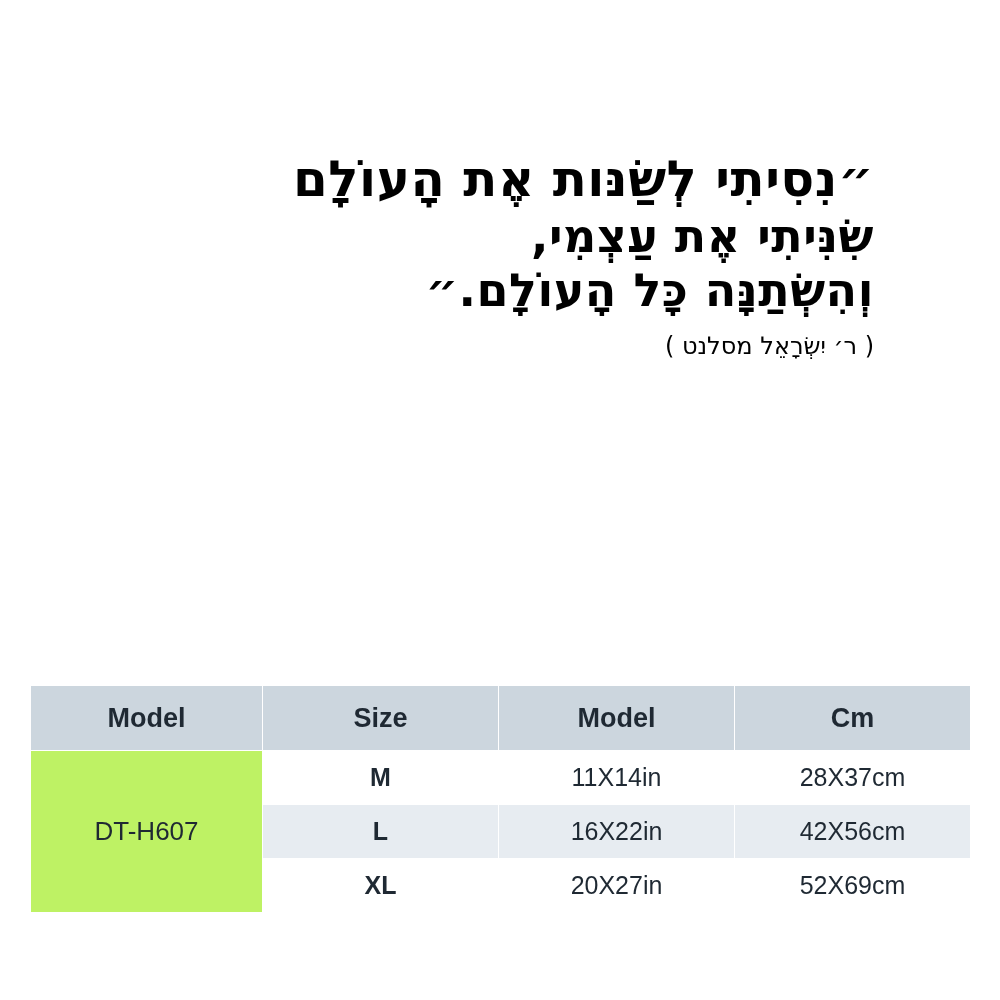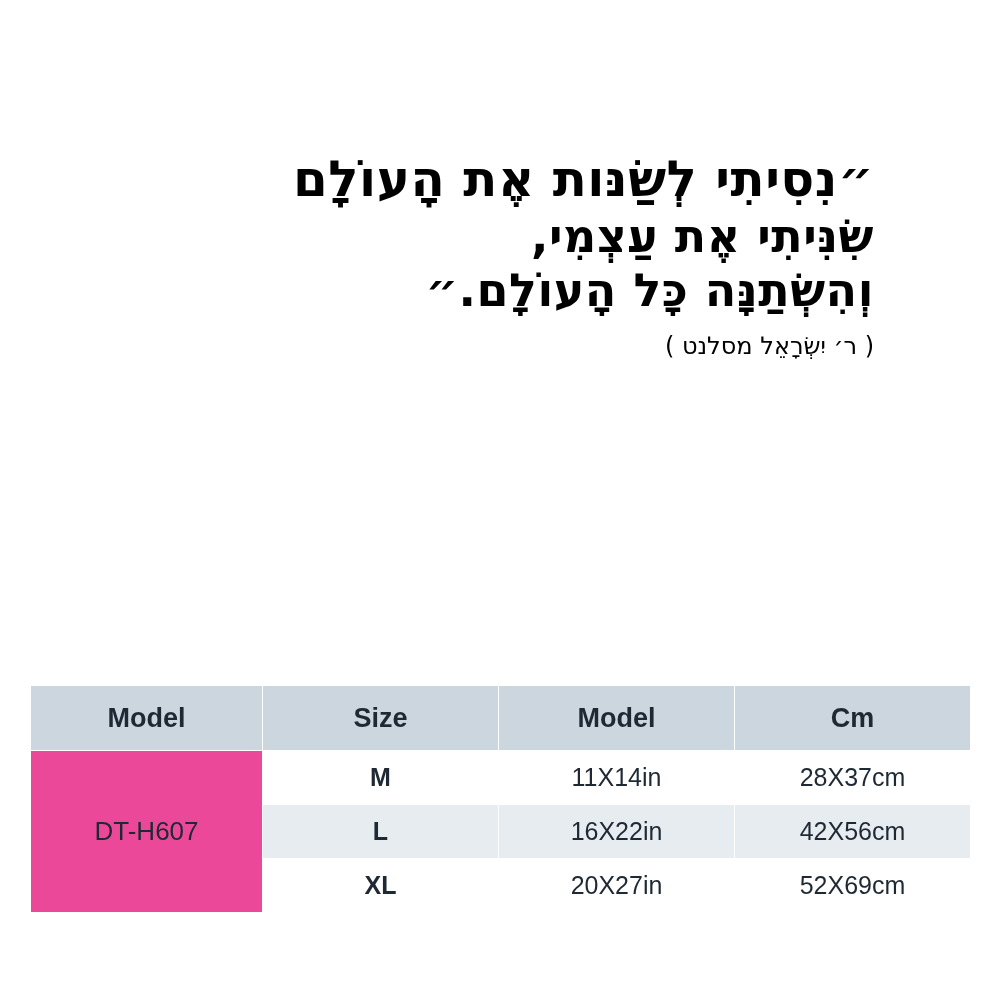--- a/index.html
+++ b/index.html
@@ -72,21 +72,21 @@
     font-family: "Liberation Sans", sans-serif;
     color: #1f2933;
   }
   thead th {
     background: #ccd6de;
     height: 62px;
     font-size: 27px;
     font-weight: bold;
   }
   td.model-cell {
-    background: #ec4899;
+    background: #bef264;
     font-size: 26px;
     font-weight: normal;
     color: #1d2327;
   }
   tbody tr td.body-cell {
     height: 51px;
     font-size: 25px;
   }
   tbody tr.row-even td.body-cell { background: #ffffff; }
   tbody tr.row-odd  td.body-cell { background: #e7ecf1; }

